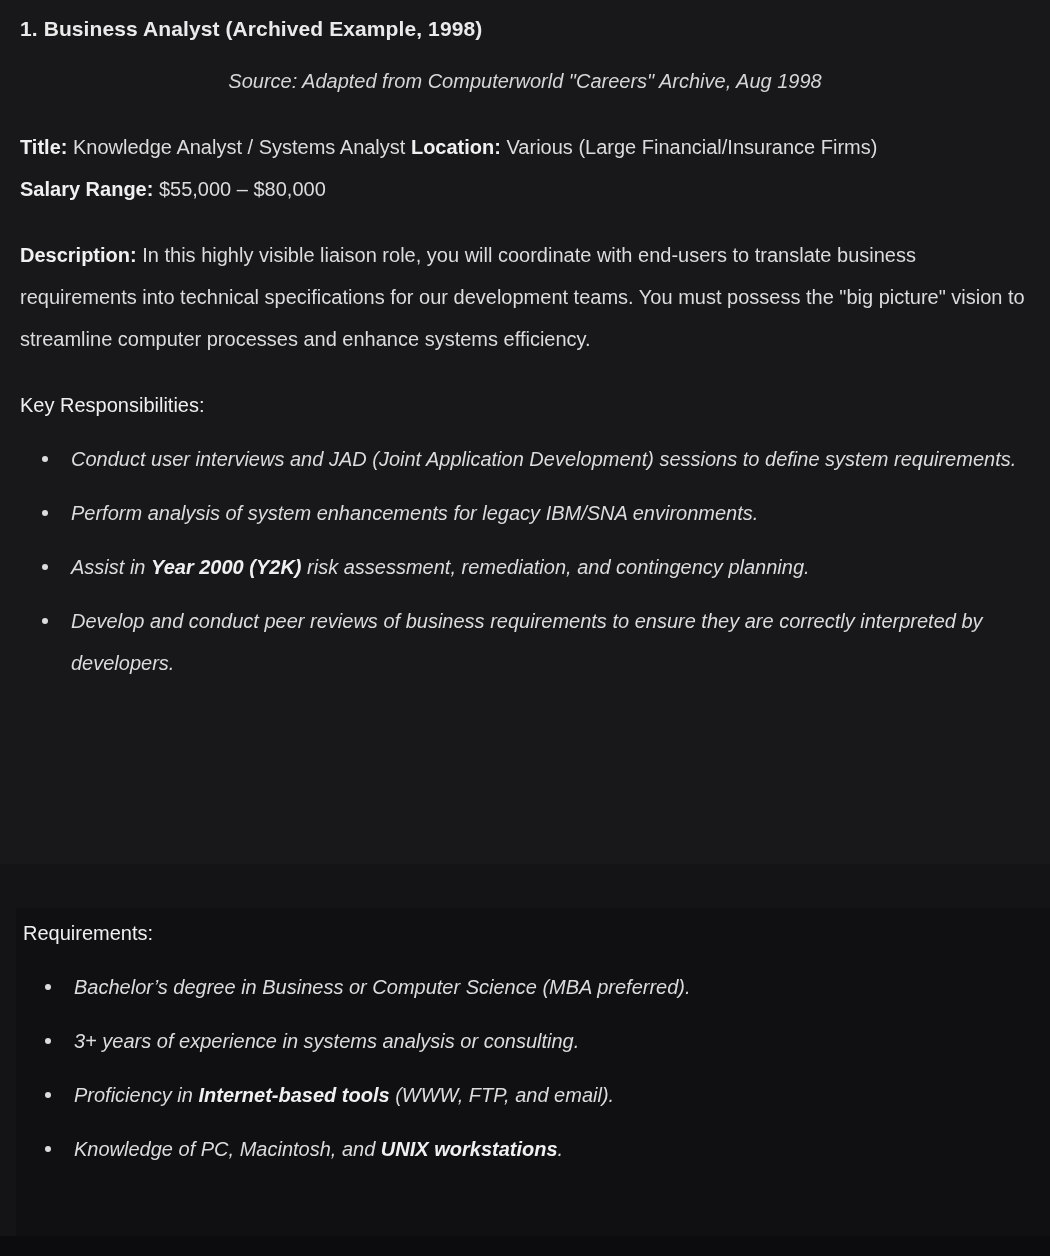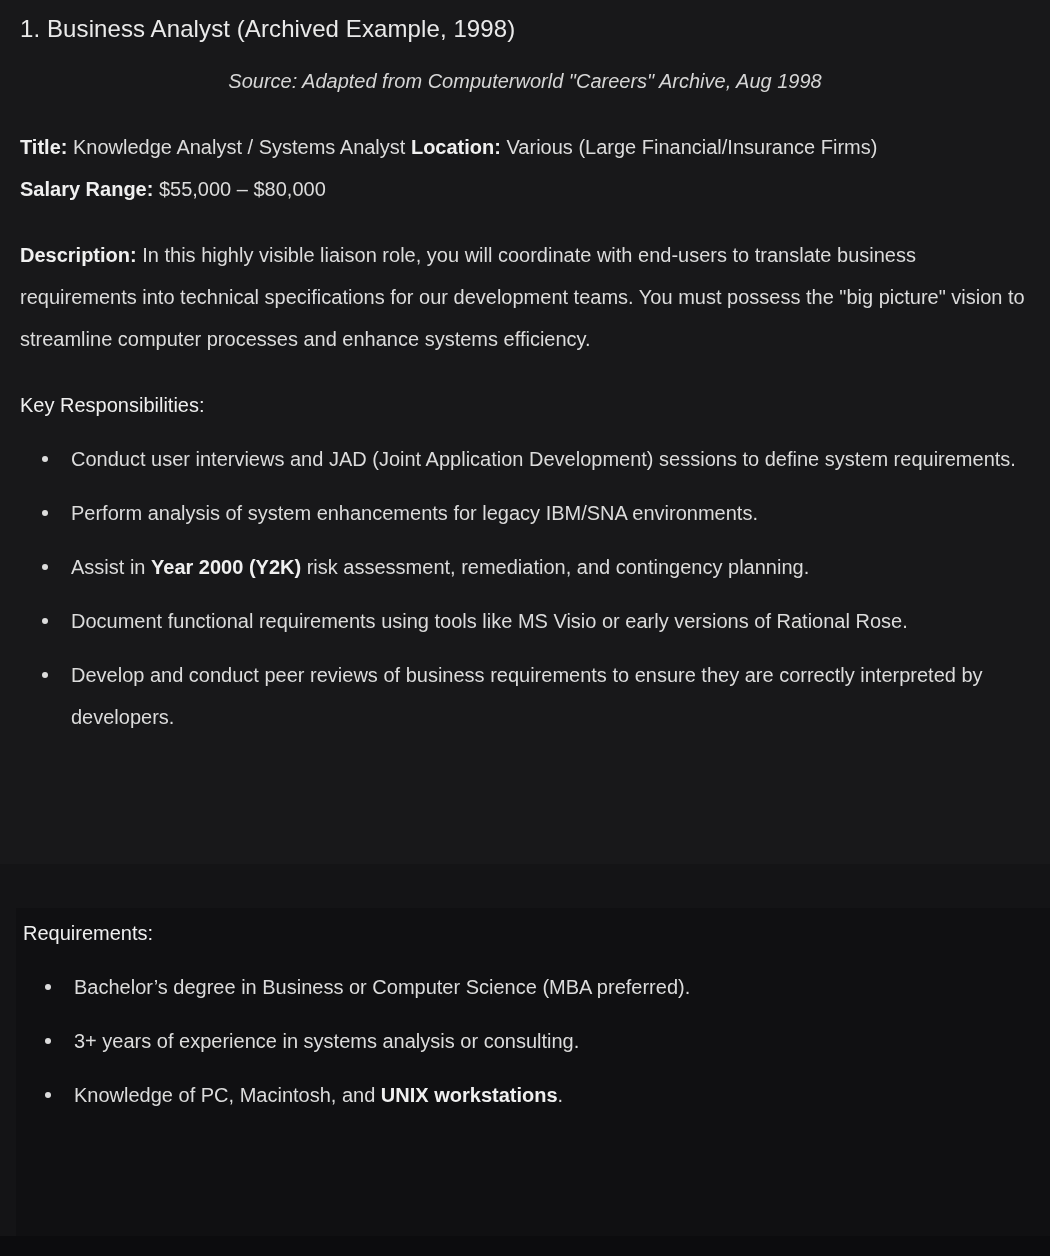--- a/index.html
+++ b/index.html
@@ -45,22 +45,22 @@
   }
   .bottom-strip {
     position: absolute;
     top: 1236px;
     left: 0;
     width: 1050px;
     height: 20px;
     background: var(--bg-strip);
   }
   h1.doc-heading {
-    font-size: 24px;
-    font-weight: 400;
+    font-size: 21px;
+    font-weight: 700;
     line-height: 30px;
     margin: 0 0 16px 0;
     color: var(--text-heading);
     letter-spacing: 0.1px;
   }
   p.source-line {
     font-style: italic;
     color: var(--text-italic);
     line-height: 42px;
     margin: 0 0 24px 0;
@@ -77,20 +77,21 @@
     color: var(--text-bold);
   }
   .para b, .li-text b, .section-label b {
     font-weight: 700;
     color: var(--text-bold);
   }
   ul.doc-list {
     list-style: none;
     margin: 0;
     padding: 0;
+    font-style: italic;
   }
   ul.doc-list li {
     position: relative;
     padding-left: 51px;
     line-height: 42px;
     margin: 0 0 12px 0;
   }
   .dot {
     position: absolute;
     left: 22px;
@@ -127,42 +128,42 @@
       <li>
         <span class="dot"></span>
         <span class="li-text"><span>Perform analysis of system enhancements for legacy IBM/SNA environments.</span></span>
       </li>
       <li>
         <span class="dot"></span>
         <span class="li-text"><span>Assist in </span><b>Year 2000 (Y2K)</b><span> risk assessment, remediation, and contingency planning.</span></span>
       </li>
       <li>
         <span class="dot"></span>
-        <span class="li-text"><span>Document functional requirements using tools like MS Visio or early versions of Rational Rose.</span></span>
-      </li>
-      <li>
-        <span class="dot"></span>
         <span class="li-text"><span>Develop and conduct peer reviews of business requirements to ensure they are correctly interpreted by developers.</span></span>
       </li>
     </ul>
 </div>
 
 <div class="req-panel">
   <p class="section-label">Requirements:</p>
 
   <ul class="doc-list">
 
   <li>
         <span class="dot"></span>
         <span class="li-text"><span>Bachelor’s degree in Business or Computer Science (MBA preferred).</span></span>
       </li>
       <li>
         <span class="dot"></span>
         <span class="li-text"><span>3+ years of experience in systems analysis or consulting.</span></span>
       </li>
       <li>
         <span class="dot"></span>
+        <span class="li-text"><span>Proficiency in </span><b>Internet-based tools</b><span> (WWW, FTP, and email).</span></span>
+      </li>
+      <li>
+        <span class="dot"></span>
         <span class="li-text"><span>Knowledge of PC, Macintosh, and </span><b>UNIX workstations</b><span>.</span></span>
       </li>
     </ul>
 </div>
 
 <div class="bottom-strip"></div>
 
 </body></html>

